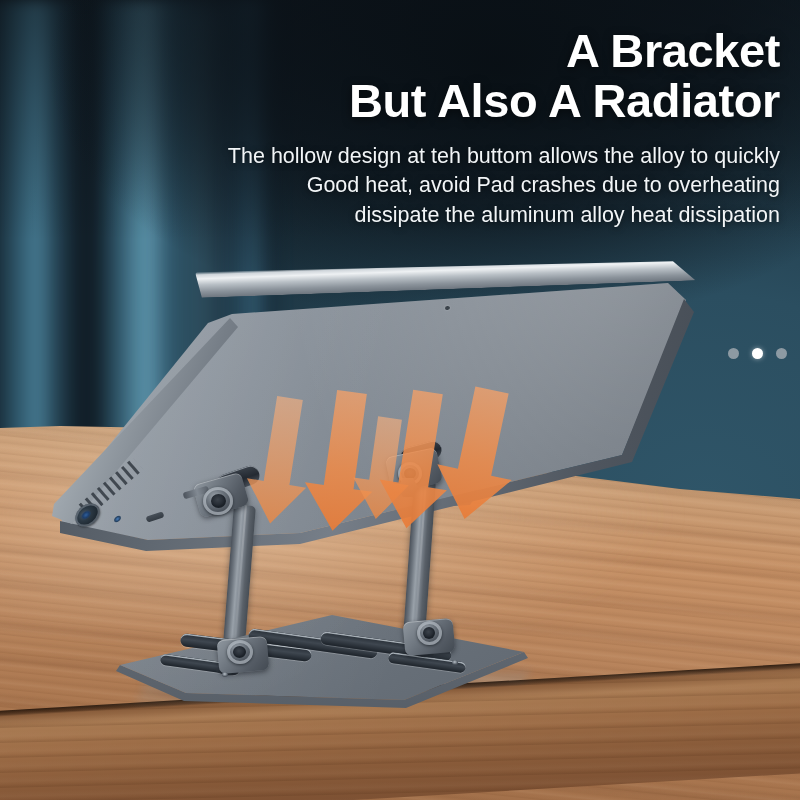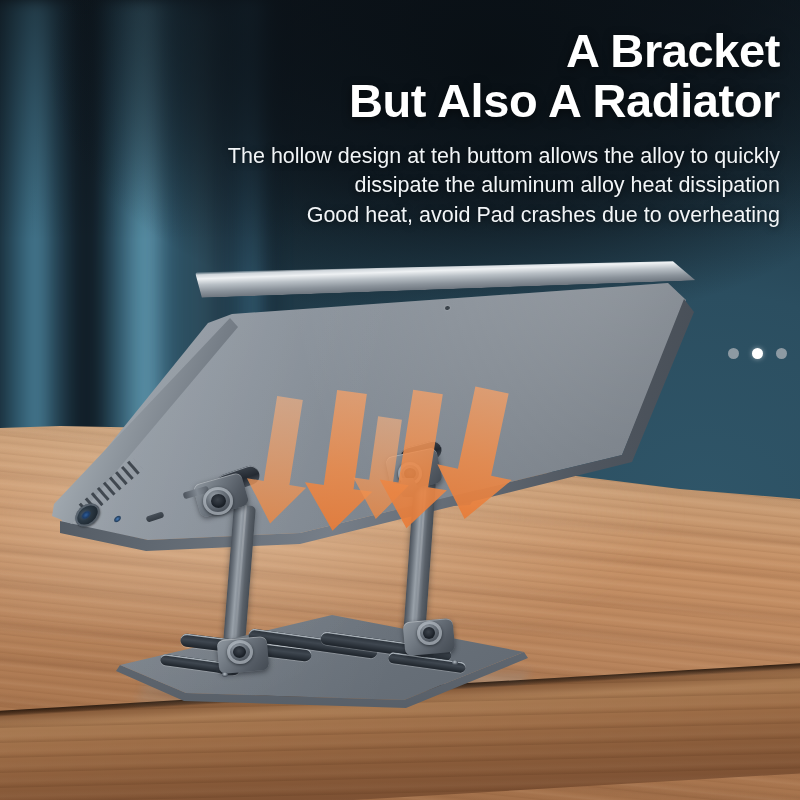--- a/index.html
+++ b/index.html
@@ -556,22 +556,22 @@
     </g>
   </svg>
 
   <div class="copy">
     <h1 class="headline">
       <span class="l1">A Bracket</span>
       <span class="l2">But Also A Radiator</span>
     </h1>
     <p class="subcopy">
       <span>The hollow design at teh buttom allows the alloy to quickly</span>
+      <span>Good heat, avoid Pad crashes due to overheating</span>
       <span>dissipate the aluminum alloy heat dissipation</span>
-      <span>Good heat, avoid Pad crashes due to overheating</span>
     </p>
   </div>
 
   <div class="dots">
     <span class="dot"></span>
     <span class="dot active"></span>
     <span class="dot"></span>
   </div>
 
 </div>

